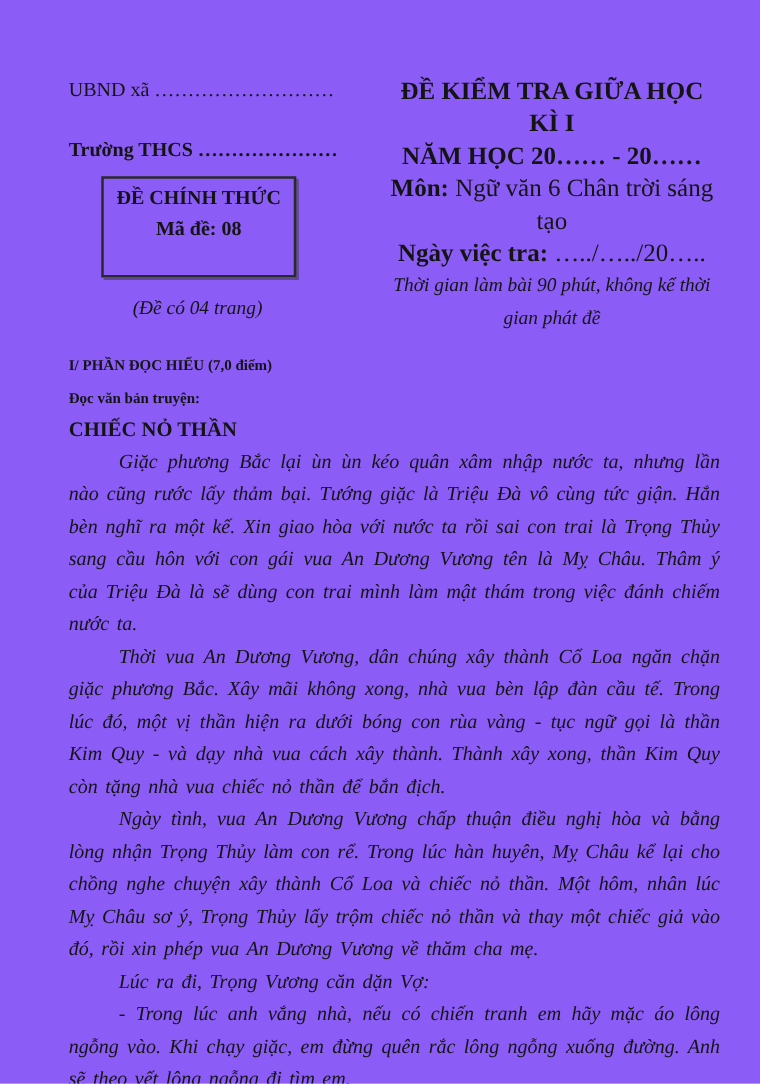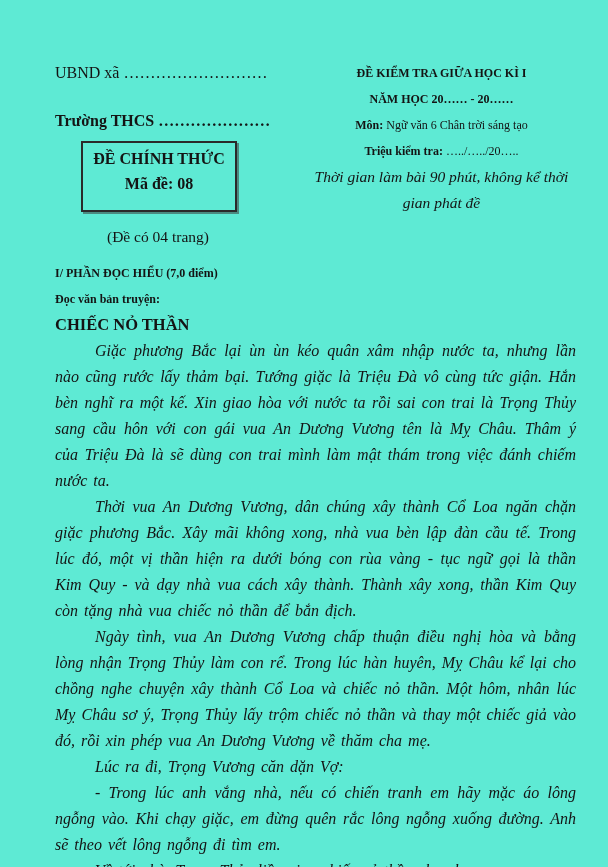--- a/index.html
+++ b/index.html
@@ -1,52 +1,53 @@
 <!DOCTYPE html>
 <html><head>
 <meta charset="utf-8">
 <style>
   html,body { margin:0; padding:0; background:#e8e8e8; }
   .page {
     position:relative;
     width:608px; height:867px;
     margin:0 auto;
-    background:#5eead4;
+    background:#8b5cf6;
     color:#141414;
     font-family:"Liberation Serif", serif;
     box-sizing:border-box;
     padding:60px 32px 0 55px;
     overflow:hidden;
   }
   .header { display:flex; }
   .header-left { width:252px; flex:0 0 252px; }
   .header-right { flex:1; text-align:center; }
 
   .hl-line { font-size:16px; line-height:26px; white-space:nowrap; }
   .hl-line.bold { font-weight:bold;margin-top:22px; }
 
   .exam-box {
     width:148px;
     margin:7px 0 0 26px;
     border:2px solid #2a2a2a;
     box-shadow:2px 2px 0 rgba(60,60,60,.55);
     text-align:center;
-    padding:3px 2px 14px 2px;
+    padding:3px 2px 24px 2px;
   }
   .exam-box .box-line { font-weight:bold; font-size:16px; line-height:25px; }
 
   .pages-note {
     width:206px;
     margin-top:13px;
     text-align:center;
+    font-style:italic;
     font-size:15.5px;
     line-height:24px;
   }
 
-  .hr-line { font-size:12px; line-height:26px;font-family:Liberation Serif, serif; }
+  .hr-line { font-size:20px; line-height:26px;font-family:Liberation Serif, serif; }
   .hr-line.bold { font-weight:bold; }
   .hr-line .lbl { font-weight:bold; }
   .duration-note {
     font-style:italic;
     font-size:15.5px;
     line-height:26px;
     margin:0 4px;
   }
 
   .section-heading, .instruction {
@@ -85,21 +86,21 @@
         <div class="box-line">ĐỀ CHÍNH THỨC</div>
         <div class="box-line">Mã đề: 08</div>
       </div>
       <div class="pages-note">(Đề có 04 trang)</div>
     </div>
 
     <div class="header-right">
       <div class="hr-line bold">ĐỀ KIỂM TRA GIỮA HỌC KÌ I</div>
       <div class="hr-line bold">NĂM HỌC 20…… - 20……</div>
       <div class="hr-line"><span class="lbl">Môn:</span><span> Ngữ văn 6 Chân trời sáng tạo</span></div>
-      <div class="hr-line"><span class="lbl">Triệu kiểm tra:</span><span> …../…../20…..</span></div>
+      <div class="hr-line"><span class="lbl">Ngày việc tra:</span><span> …../…../20…..</span></div>
       <div class="duration-note">Thời gian làm bài 90 phút, không kể thời gian phát đề</div>
     </div>
 
   </div>
 
   <div class="section-heading">I/ PHẦN ĐỌC HIỂU (7,0 điểm)</div>
   <div class="instruction">Đọc văn bản truyện:</div>
   <div class="story-title">CHIẾC NỎ THẦN</div>
 
   <div class="story">

